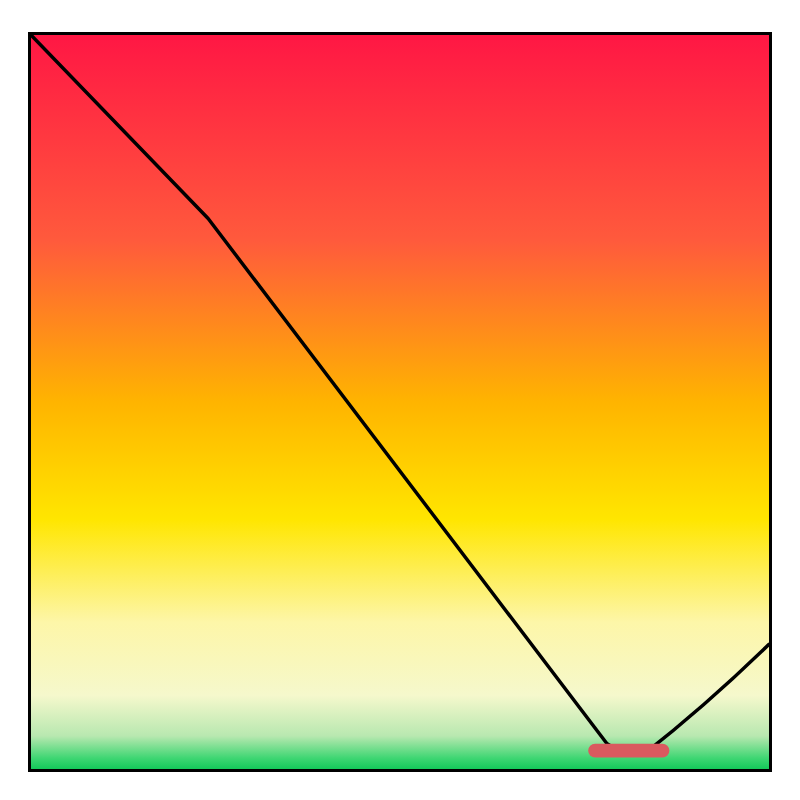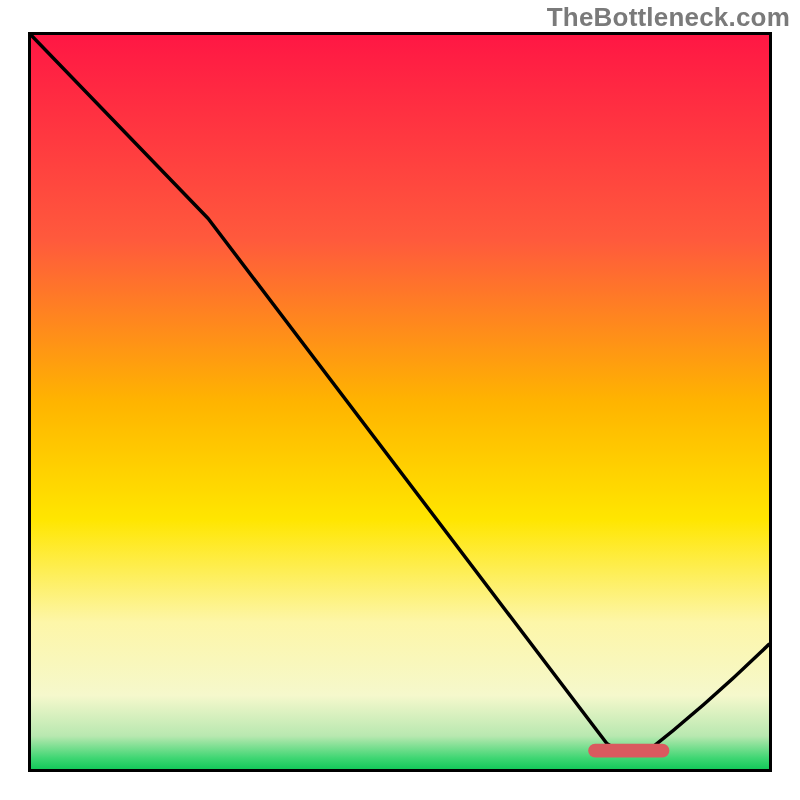--- a/index.html
+++ b/index.html
@@ -47,21 +47,20 @@
     inset: 0;
     width: 100%;
     height: 100%;
   }
 </style>
 </head>
 <body>
 
 <div class="stage">
 
-  <div class="watermark">TheBottleneck.com</div>
 
   <div class="plot-frame">
 
     <svg class="grad" viewBox="0 0 744 740" preserveAspectRatio="none">
       <defs>
         <linearGradient id="bg" x1="0" y1="0" x2="0" y2="1">
 
         <stop offset="0%" stop-color="#ff1744"></stop>
             <stop offset="28.000000000000004%" stop-color="#ff5a3c"></stop>
             <stop offset="50%" stop-color="#ffb400"></stop>

